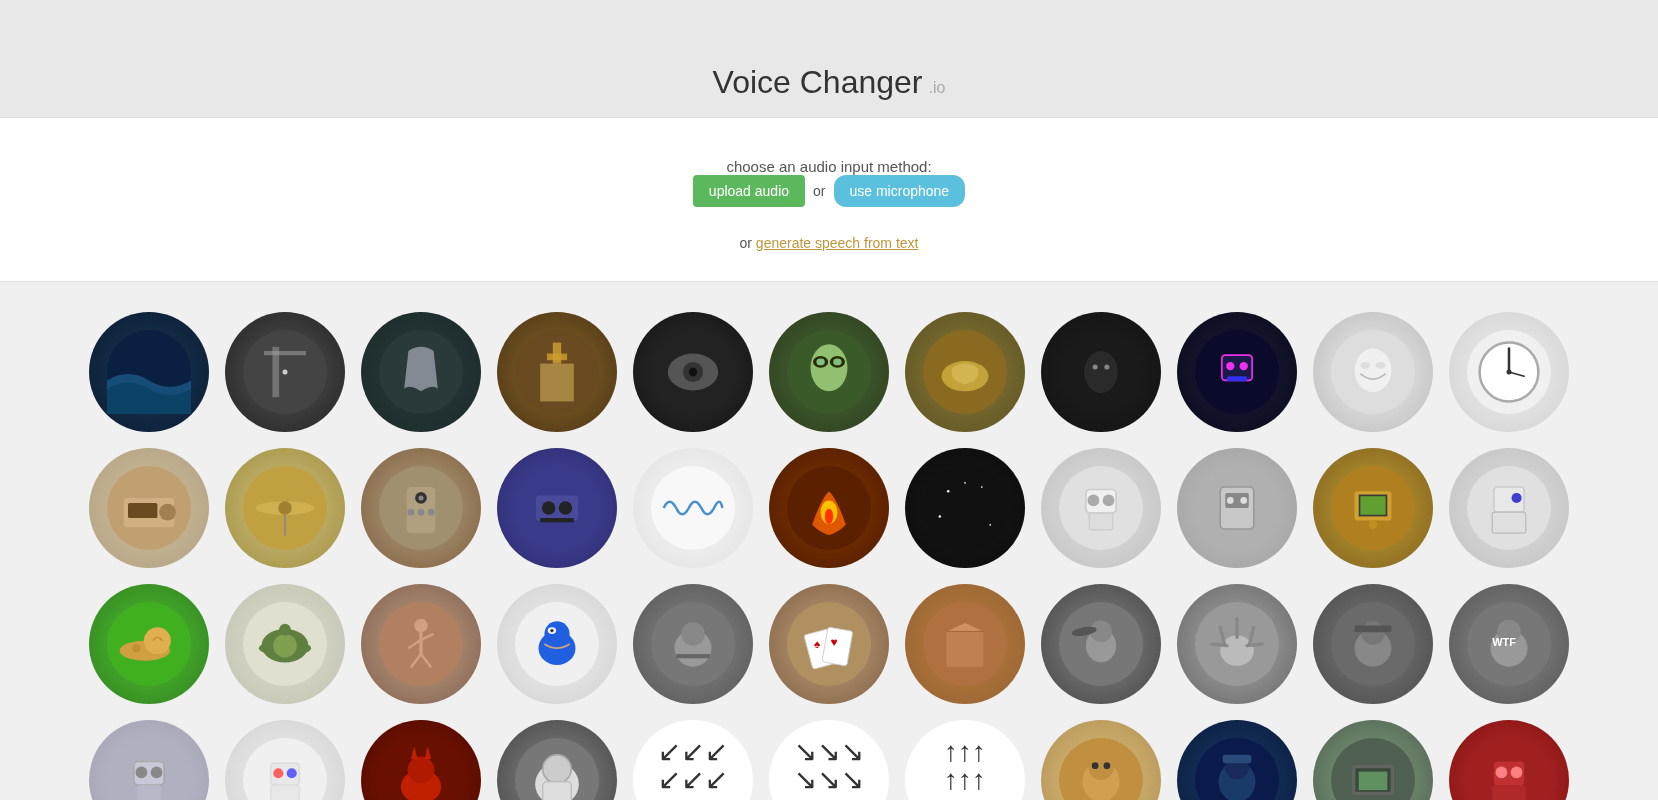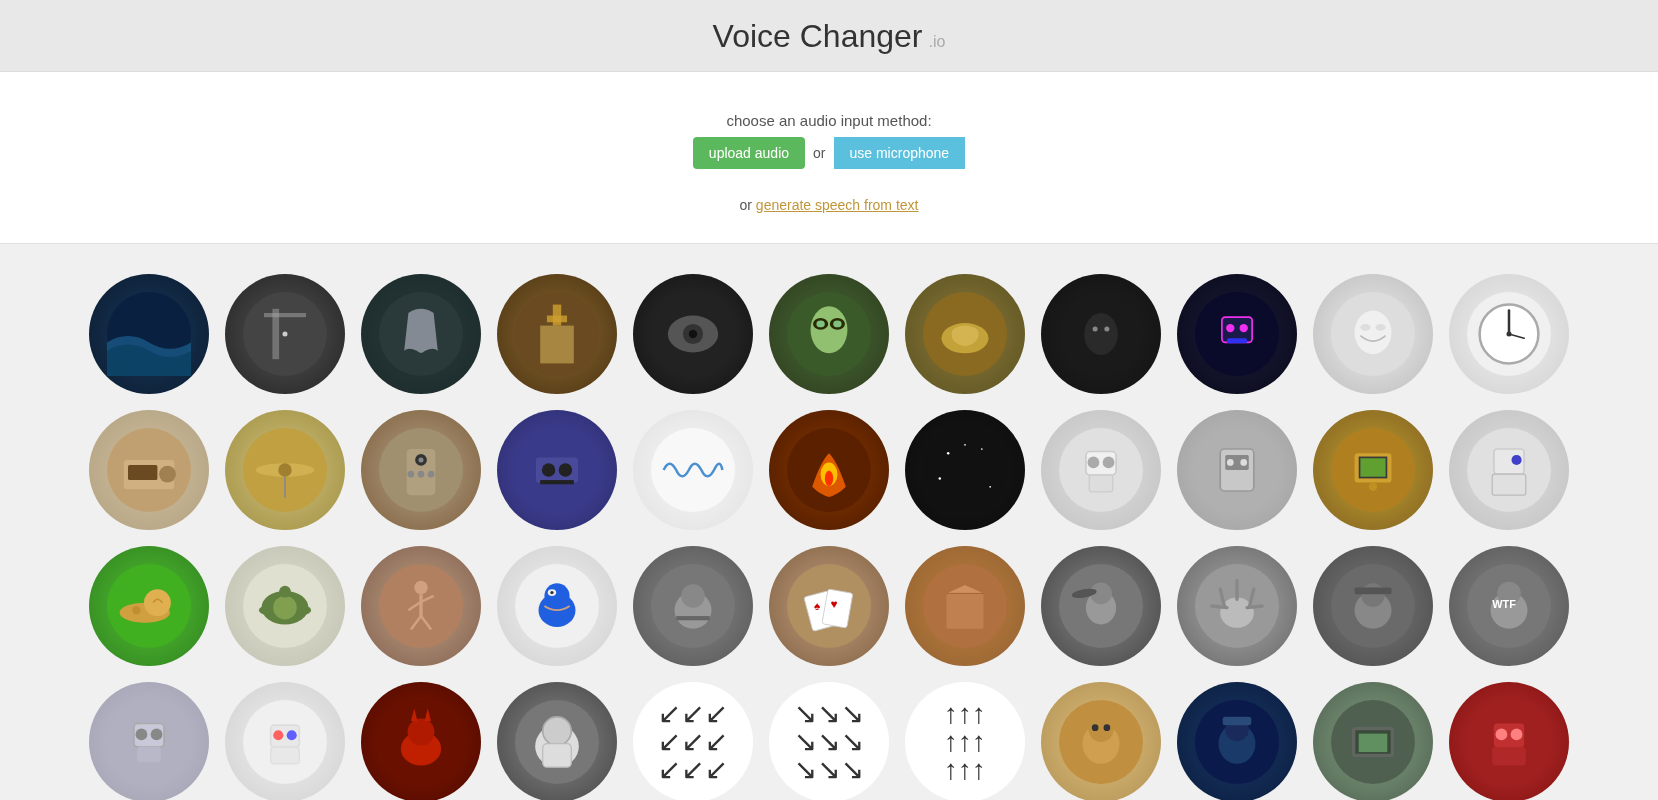--- a/index.html
+++ b/index.html
@@ -15,38 +15,39 @@
     .header-title {
       display: inline-flex;
       align-items: baseline;
       gap: 6px;
     }
 
     .header-title-main {
       font-size: 32px;
       font-weight: 400;
       color: #333;
+      margin-top: 46px;
     }
 
     .header-title-io {
       font-size: 16px;
       color: #aaa;
     }
 
     .audio-section {
       background: #fff;
       padding: 40px 0 30px;
       text-align: center;
       border-bottom: 1px solid #e0e0e0;
     }
 
     .audio-label {
       font-size: 15px;
       color: #555;
-      margin-bottom: 8px;
+      margin-bottom: 0;
     }
 
     .audio-buttons {
       display: flex;
       align-items: center;
       justify-content: center;
       gap: 8px;
       margin-bottom: 28px;
     }
 
@@ -63,21 +64,21 @@
     .btn-or {
       font-size: 14px;
       color: #555;
     }
 
     .btn-microphone {
       background: #5bc0de;
       color: #fff;
       border: none;
       padding: 8px 16px;
-      border-radius: 0;
+      border-radius: 12px;
       font-size: 14px;
       cursor: pointer;
     }
 
     .generate-link-row {
       font-size: 14px;
       color: #555;
     }
 
     .generate-link {

